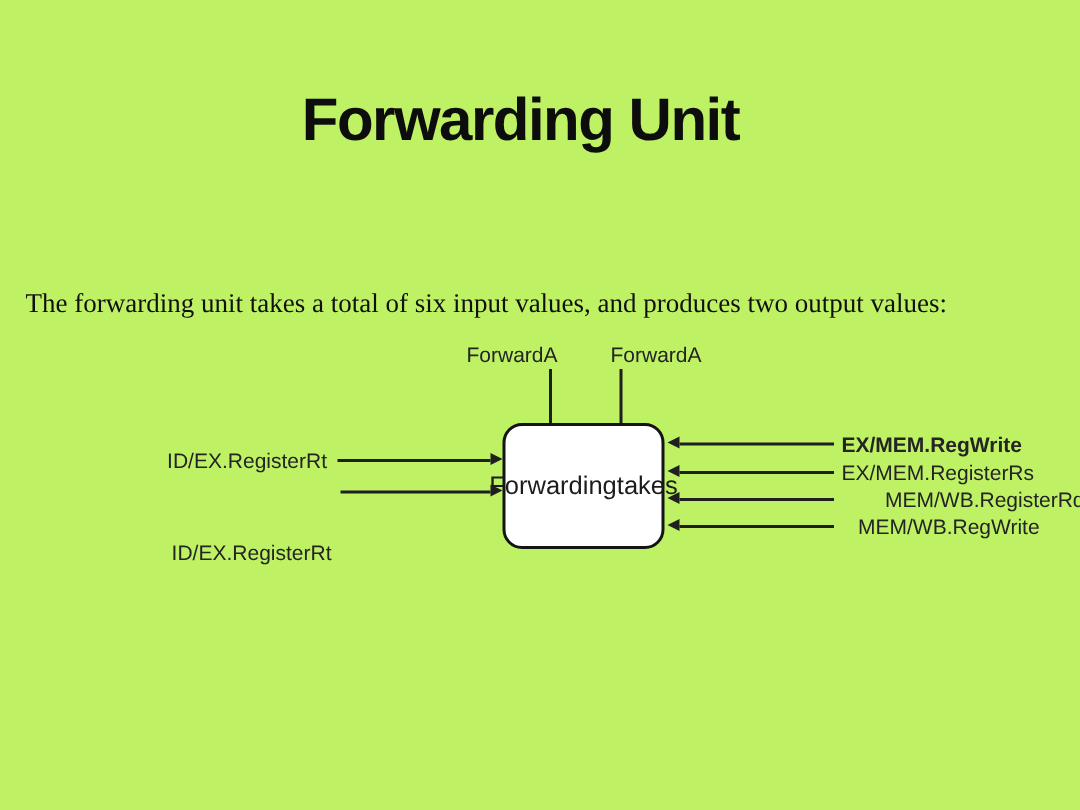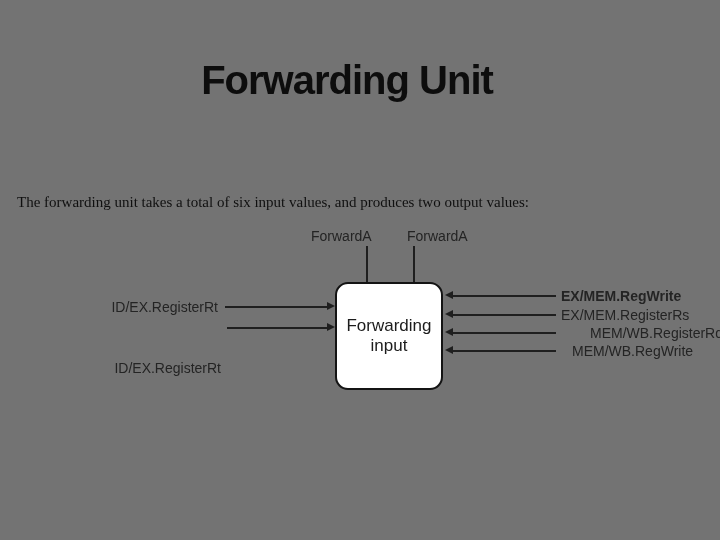--- a/index.html
+++ b/index.html
@@ -10,21 +10,21 @@
   body {
     width: 720px;
     height: 540px;
     overflow: hidden;
     font-family: "Liberation Sans", sans-serif;
   }
   .slide {
     position: relative;
     width: 720px;
     height: 540px;
-    background: #737373;
+    background: #bef264;
   }
   .slide-title {
     position: absolute;
     left: 0;
     top: 56px;
     width: 720px;
     text-align: center;
     transform: translateX(-13px);
     font-family: "Liberation Sans", sans-serif;
     font-size: 40px;
@@ -32,21 +32,21 @@
     letter-spacing: -1px;
     color: #0d0d0d;
     line-height: 48px;
     white-space: nowrap;
   }
   .body-text {
     position: absolute;
     left: 17px;
     top: 192px;
     font-family: "Liberation Serif", serif;
-    font-size: 15px;
+    font-size: 18px;
     font-weight: 400;
     color: #101010;
     line-height: 20px;
     white-space: nowrap;
   }
   
   .lbl {
     position: absolute;
     font-family: "Liberation Sans", sans-serif;
     font-size: 14px;
@@ -78,27 +78,27 @@
     height: 0;
     border-top: 4.5px solid transparent;
     border-bottom: 4.5px solid transparent;
     border-right: 8px solid #1f1f1f;
   }
   .unit-box {
     position: absolute;
     left: 335px;
     top: 282px;
     width: 108px;
-    height: 108px;
+    height: 84px;
     box-sizing: border-box;
     border: 2px solid #141414;
     border-radius: 13px;
     background: #ffffff;
     display: flex;
-    flex-direction: column;
+    flex-direction: row;
     align-items: center;
     justify-content: center;
     font-family: "Liberation Sans", sans-serif;
     font-size: 17px;
     line-height: 20px;
     color: #1c1c1c;
     text-align: center;
   }
   
   .out-a { left: 311px; top: 229px; }
@@ -138,21 +138,21 @@
   <div>
 
     <div class="lbl out-a">ForwardA</div>
     <div class="lbl out-b">ForwardA</div>
 
     <div class="vline vline-a"></div>
     <div class="vline vline-b"></div>
 
     <div class="unit-box">
       <div>Forwarding</div>
-      <div>input</div>
+      <div>takes</div>
     </div>
 
     <div class="lbl li-0">ID/EX.RegisterRt</div>
     <div class="hline ll-0"></div>
     <div class="tri-right lt-0"></div>
 
     <div class="lbl li-1">ID/EX.RegisterRt</div>
     <div class="hline ll-1"></div>
     <div class="tri-right lt-1"></div>
 

